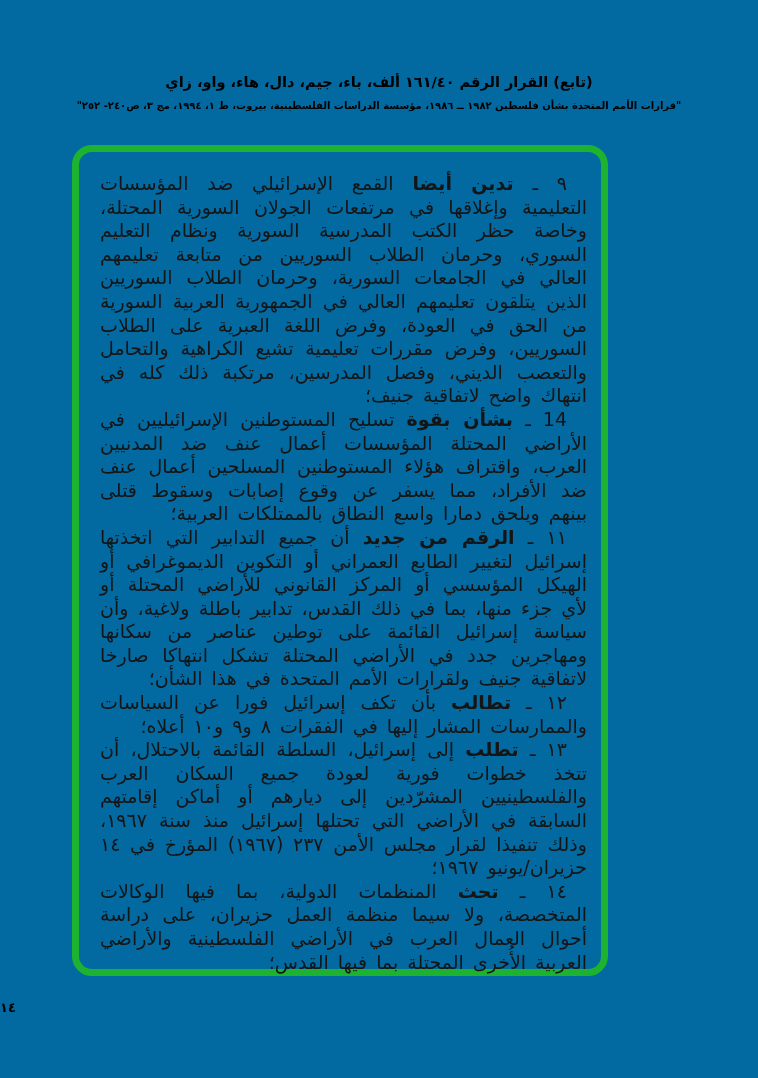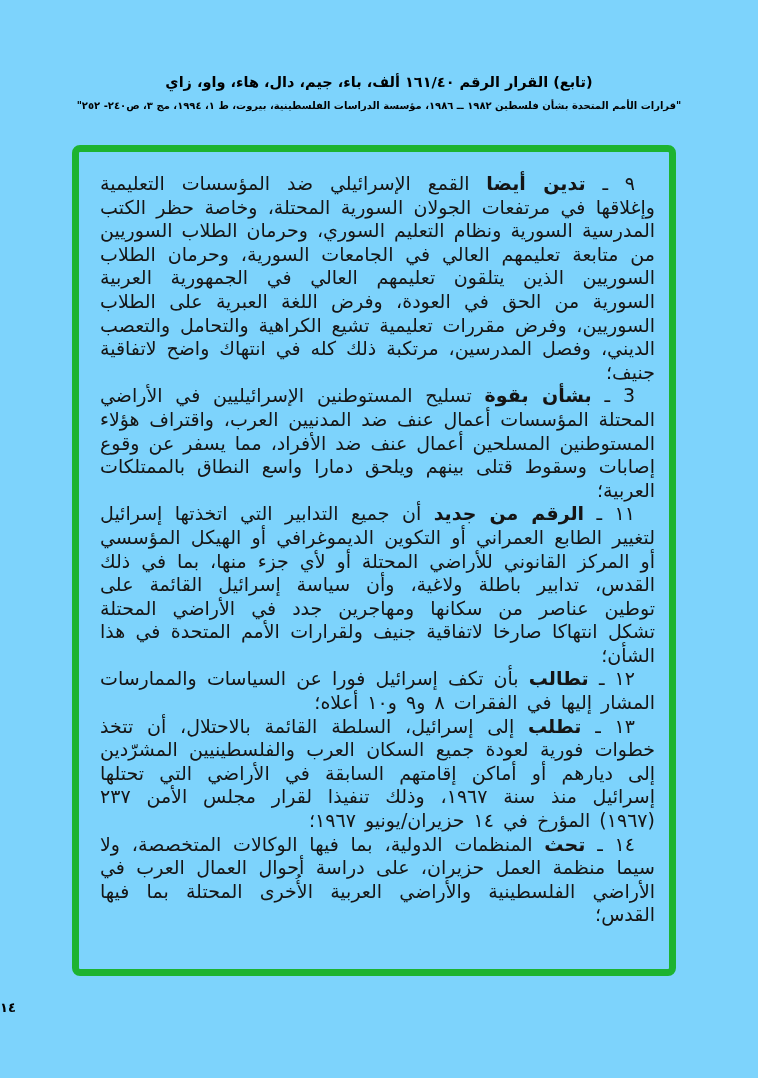--- a/index.html
+++ b/index.html
@@ -4,21 +4,21 @@
 <style>
   html, body {
     margin: 0;
     padding: 0;
     background: #ffffff;
   }
   .page {
     position: relative;
     width: 758px;
     height: 1078px;
-    background: #7dd3fc;
+    background: #0369a1;
     font-family: "DejaVu Sans", sans-serif;
     overflow: hidden;
   }
   .doc-header {
     position: absolute;
     top: 72px;
     left: 0;
     right: 0;
     text-align: center;
     direction: rtl;
@@ -35,25 +35,25 @@
     font-size: 10px;
     font-weight: bold;
     letter-spacing: 0.1px;
     line-height: 14px;
     white-space: nowrap;
   }
   .frame {
     position: absolute;
     left: 72px;
     top: 145px;
-    width: 604px;
+    width: 536px;
     height: 831px;
     box-sizing: border-box;
     border: 7px solid #1db330;
-    border-radius: 8px;
+    border-radius: 20px;
     padding: 20px 14px 0 21px;
     direction: rtl;
   }
   .body-text {
     color: #151515;
   }
   .para {
     margin: 0;
     font-size: 19px;
     line-height: 23.6px;
@@ -89,21 +89,21 @@
   <section class="frame" style="border-color: rgb(29, 179, 48);">
     <div class="body-text">
 
       <p class="para">
         <span class="pfx">٩ ـ</span>
         <span class="lead">تدين أيضا</span>
         <span class="rest">القمع الإسرائيلي ضد المؤسسات التعليمية وإغلاقها في مرتفعات الجولان السورية المحتلة، وخاصة حظر الكتب المدرسية السورية ونظام التعليم السوري، وحرمان الطلاب السوريين من متابعة تعليمهم العالي في الجامعات السورية، وحرمان الطلاب السوريين الذين يتلقون تعليمهم العالي في الجمهورية العربية السورية من الحق في العودة، وفرض اللغة العبرية على الطلاب السوريين، وفرض مقررات تعليمية تشيع الكراهية والتحامل والتعصب الديني، وفصل المدرسين، مرتكبة ذلك كله في انتهاك واضح لاتفاقية جنيف؛</span>
       </p>
 
       <p class="para">
-        <span class="pfx">3 ـ</span>
+        <span class="pfx">14 ـ</span>
         <span class="lead">بشأن بقوة</span>
         <span class="rest">تسليح المستوطنين الإسرائيليين في الأراضي المحتلة المؤسسات أعمال عنف ضد المدنيين العرب، واقتراف هؤلاء المستوطنين المسلحين أعمال عنف ضد الأفراد، مما يسفر عن وقوع إصابات وسقوط قتلى بينهم ويلحق دمارا واسع النطاق بالممتلكات العربية؛</span>
       </p>
 
       <p class="para">
         <span class="pfx">١١ ـ</span>
         <span class="lead">الرقم من جديد</span>
         <span class="rest">أن جميع التدابير التي اتخذتها إسرائيل لتغيير الطابع العمراني أو التكوين الديموغرافي أو الهيكل المؤسسي أو المركز القانوني للأراضي المحتلة أو لأي جزء منها، بما في ذلك القدس، تدابير باطلة ولاغية، وأن سياسة إسرائيل القائمة على توطين عناصر من سكانها ومهاجرين جدد في الأراضي المحتلة تشكل انتهاكا صارخا لاتفاقية جنيف ولقرارات الأمم المتحدة في هذا الشأن؛</span>
       </p>
 

